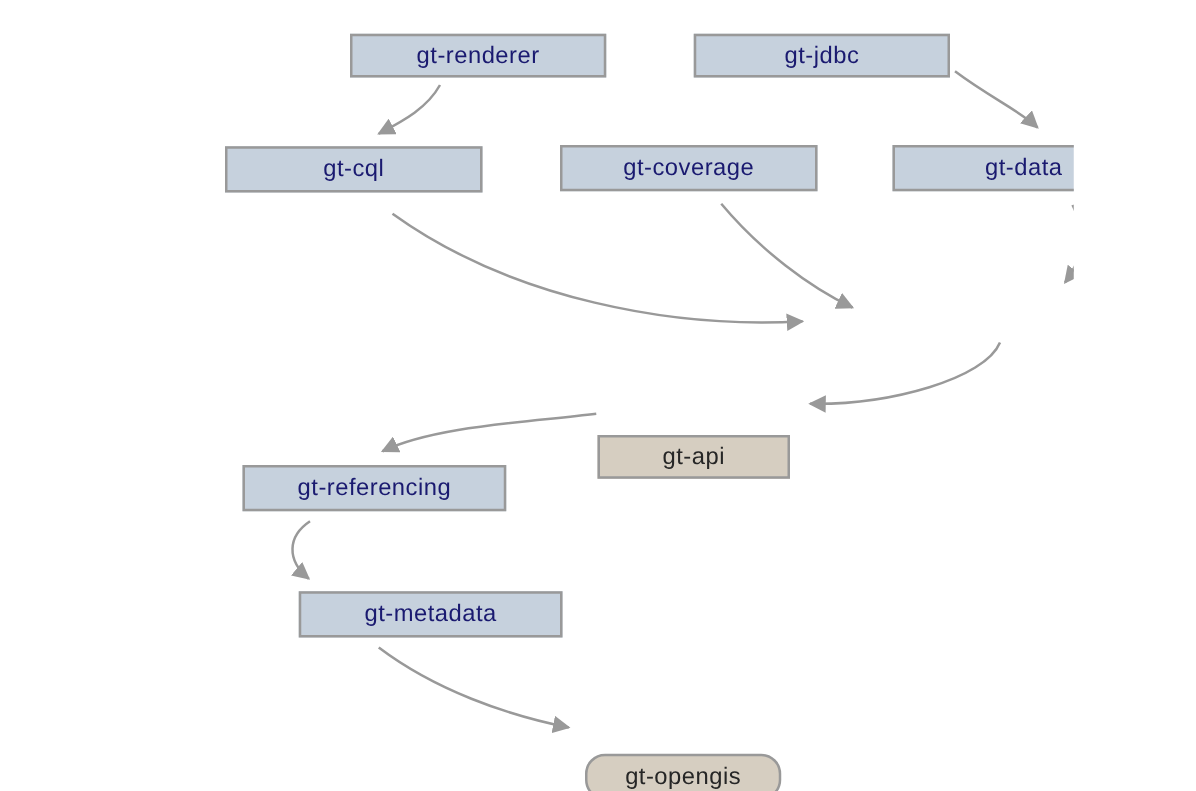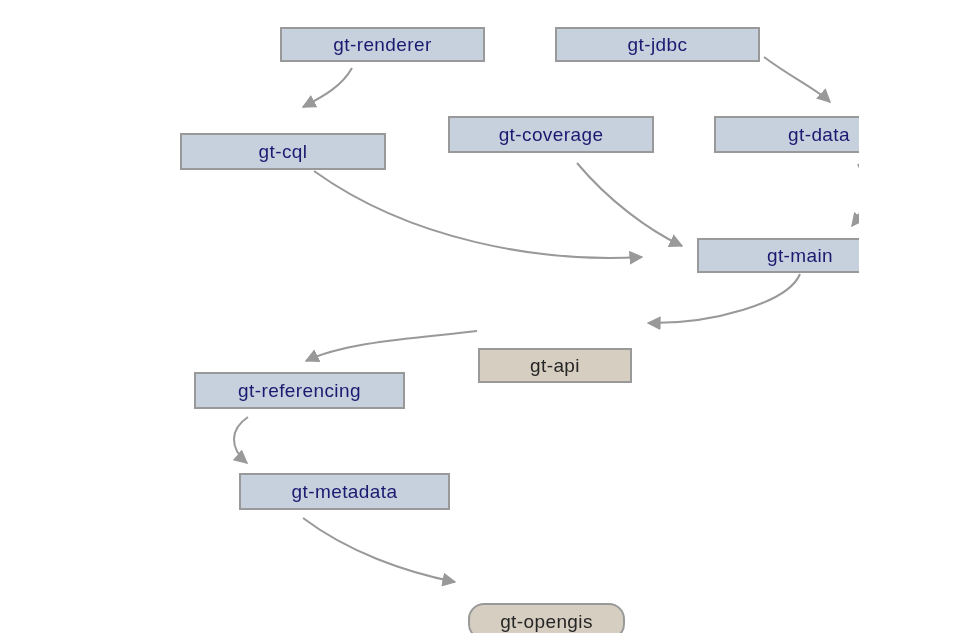--- a/index.html
+++ b/index.html
@@ -67,35 +67,32 @@
   </svg>
 
   <div class="node module" style="left:280px; top:27px; width:205px; height:35px;">
     <span>gt-renderer</span>
   </div>
 
   <div class="node module" style="left:555px; top:27px; width:205px; height:35px;">
     <span>gt-jdbc</span>
   </div>
 
-  <div class="node module" style="left:180px; top:133px; width:206px; height:37px;">
+  <div class="node module" style="left:180px; top:117px; width:206px; height:37px;">
     <span>gt-cql</span>
   </div>
 
   <div class="node module" style="left:448px; top:116px; width:206px; height:37px;">
     <span>gt-coverage</span>
   </div>
 
   <div class="node module" style="left:714px; top:116px; width:210px; height:37px;text-align:center;">
     <span>gt-data</span>
   </div>
 
-  <div class="node module" style="left:697px; top:238px; width:206px; height:35px;">
-    <span>gt-main</span>
-  </div>
 
   <div class="node interface" style="left:478px; top:308px; width:154px; height:35px;">
     <span>gt-api</span>
   </div>
 
   <div class="node module" style="left:194px; top:372px; width:211px; height:37px;">
     <span>gt-referencing</span>
   </div>
 
   <div class="node module" style="left:239px; top:473px; width:211px; height:37px;justify-content:center;">

